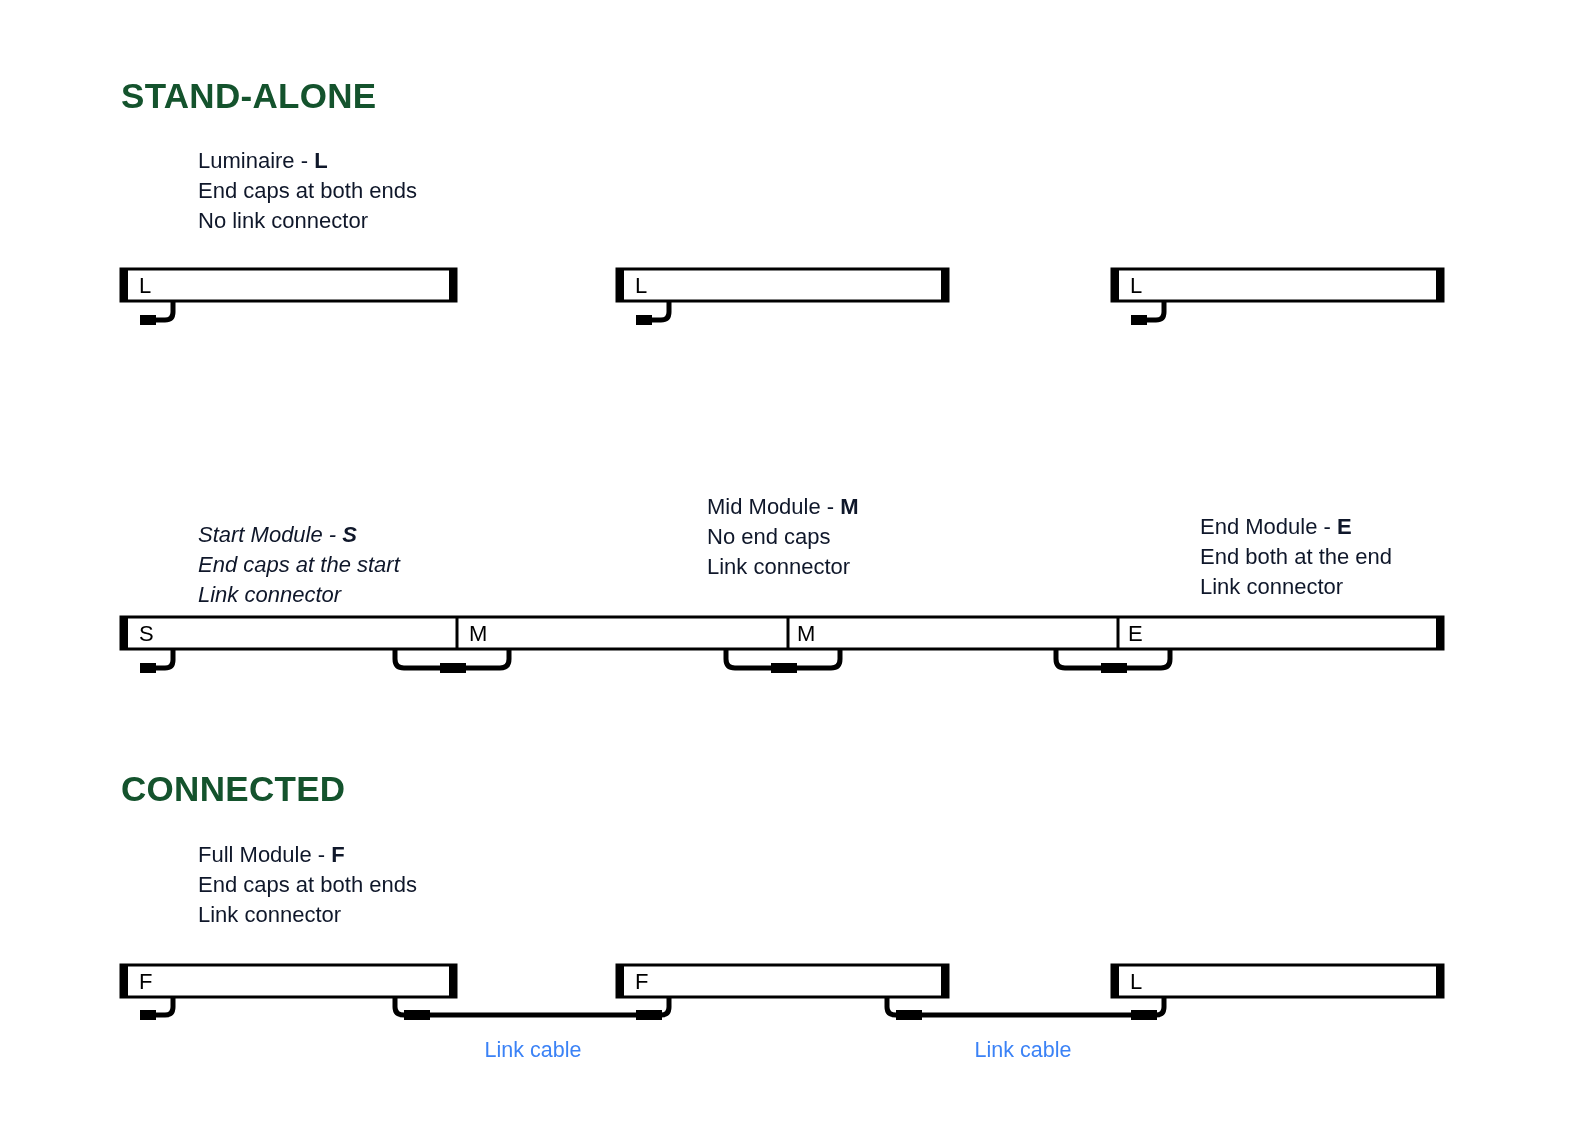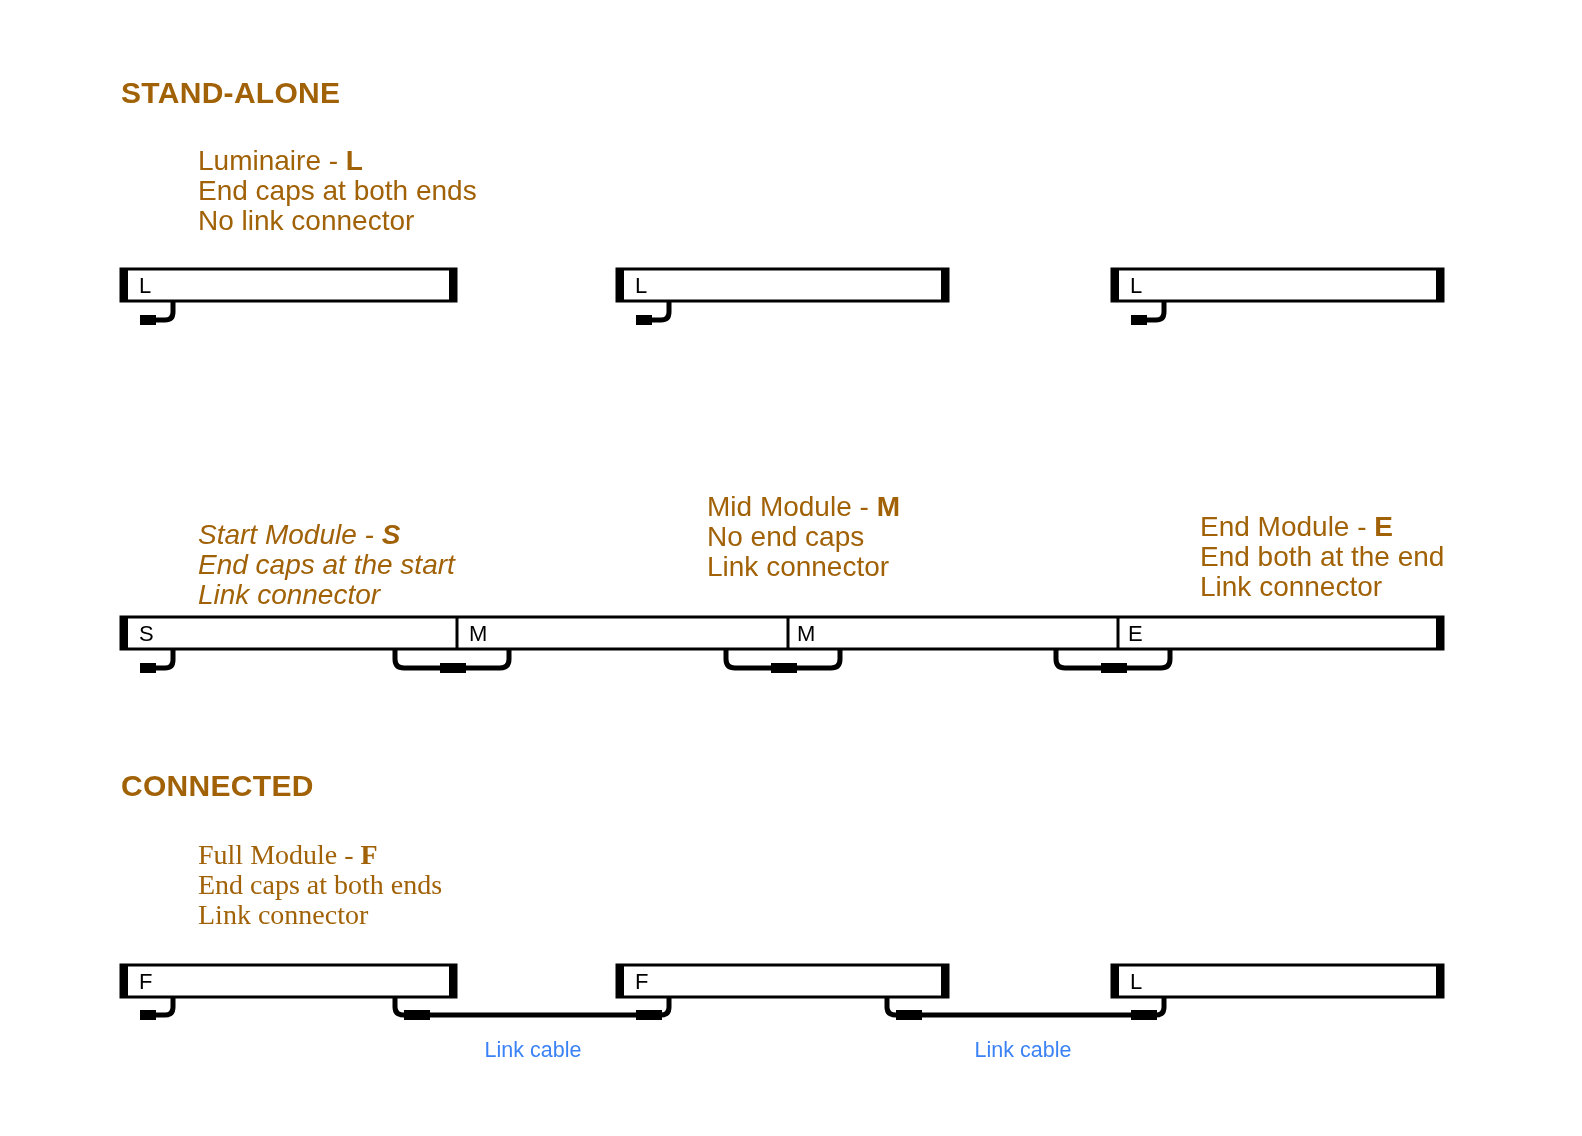--- a/index.html
+++ b/index.html
@@ -20,31 +20,31 @@
     position: absolute;
     left: 0;
     top: 0;
     width: 1582px;
     height: 1136px;
   }
   .section-heading {
     position: absolute;
     font-family: "Liberation Sans", sans-serif;
     font-weight: bold;
-    font-size: 30px;
+    font-size: 35px;
     letter-spacing: 0.3px;
-    color: #a16207;
+    color: #14532d;
     white-space: nowrap;
   }
   .spec-block {
     position: absolute;
     font-family: "Liberation Sans", sans-serif;
-    font-size: 28px;
+    font-size: 22px;
     line-height: 30px;
-    color: #a16207;
+    color: #0f172a;
     white-space: nowrap;
   }
   .spec-block .spec-line {
     display: block;
   }
   .spec-block .code {
     font-weight: bold;
   }
   .cable-label {
     position: absolute;
@@ -153,21 +153,21 @@
 
       <g>
         <path d="M1056,45 L1056,54 Q1056,63 1065,63 L1161,63 Q1170,63 1170,54 L1170,45" fill="none" stroke="#000000" stroke-width="5"></path>
         <rect x="1101" y="58" width="26" height="10" fill="#000000"></rect>
       </g>
     </g>
   </svg>
 
   <div class="section-heading" style="left:121px; top:769px;">CONNECTED</div>
 
-  <div class="spec-block" style="left:198px; top:840px;font-family:Liberation Serif, serif;">
+  <div class="spec-block" style="left:198px; top:840px;">
     <span class="spec-line"><span>Full Module - </span><span class="code">F</span></span>
     <span class="spec-line">End caps at both ends</span>
     <span class="spec-line">Link connector</span>
   </div>
 
   <svg width="1582" height="110" style="position:absolute; left:0px; top:952px;">
 
     <g>
       <rect x="121" y="13" width="335" height="32" fill="#ffffff" stroke="#000000" stroke-width="3"></rect>
       <rect x="121" y="12" width="7" height="34" fill="#000000"></rect>

